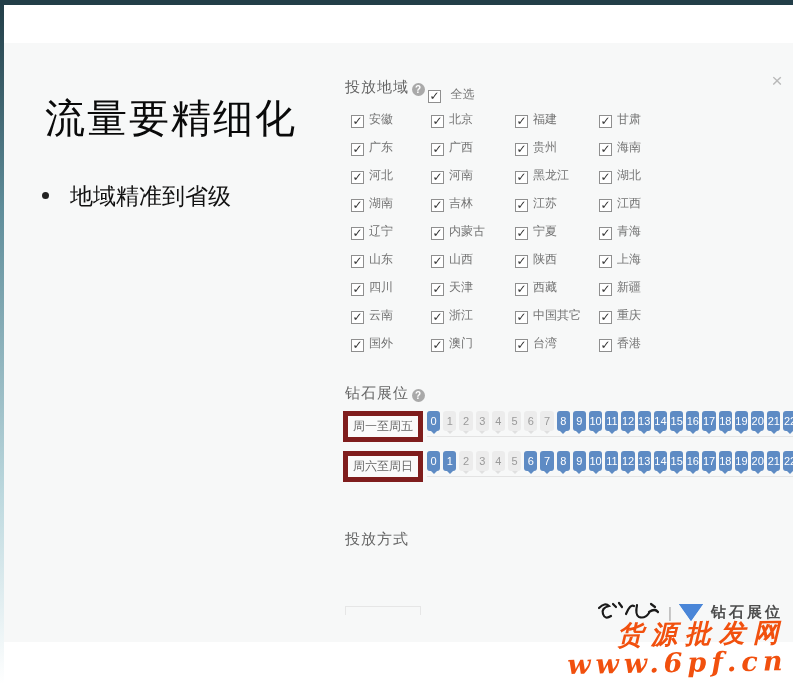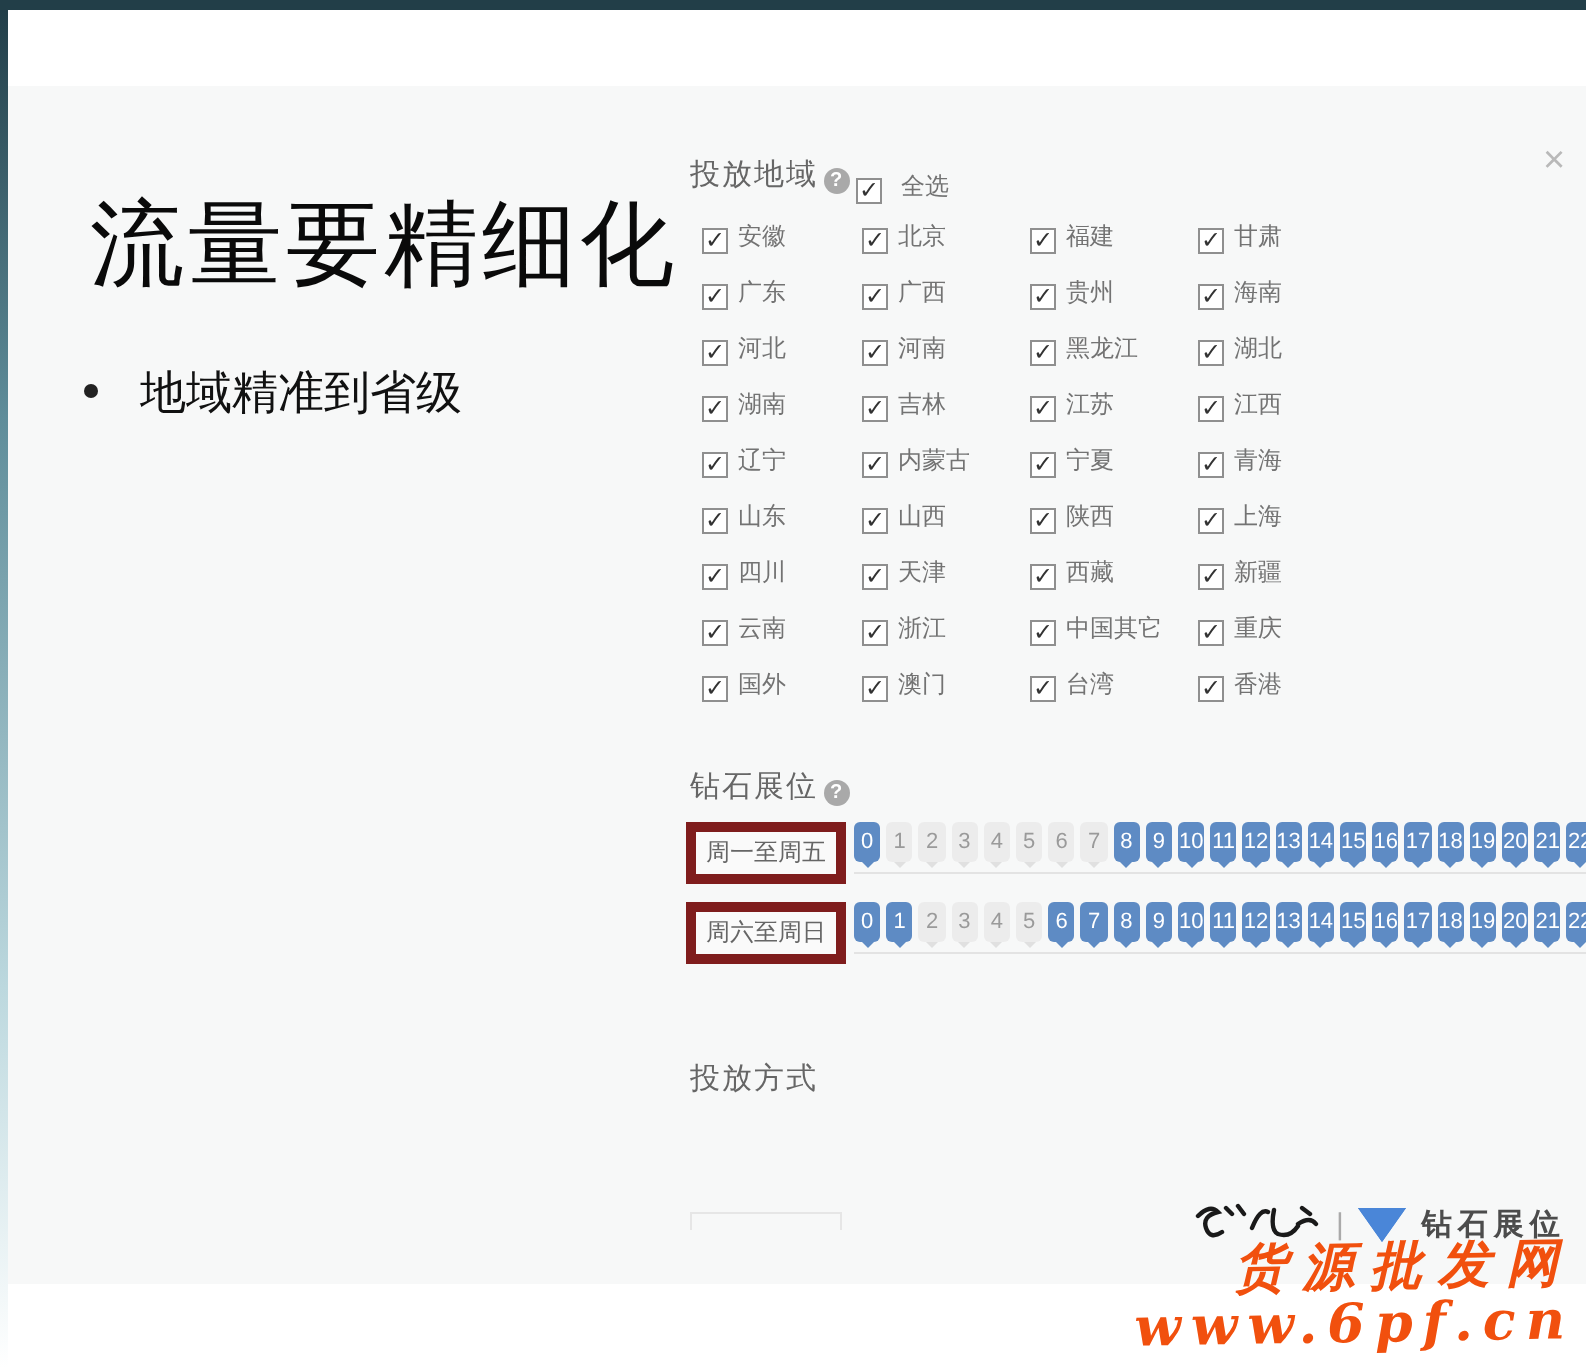--- a/index.html
+++ b/index.html
@@ -8,21 +8,21 @@
   .stage { position:relative; width:793px; height:684px; background:#ffffff; }
 
   .topbar { position:absolute; left:0; top:0; width:793px; height:5px; background:#223e48; }
   .left-strip { position:absolute; left:0; top:5px; width:4px; height:679px;
     background:linear-gradient(to bottom,#223e48 0%,#5f8d9a 30%,#bcd8de 72%,#ffffff 100%); }
 
   .slide { position:absolute; left:4px; top:43px; width:789px; height:599px; background:#f7f8f8; }
 
   
   .slide-title { position:absolute; left:41px; top:48px; font-family:"Liberation Serif","DejaVu Serif",serif;
-    font-size:47px; color:#0a0a0a; letter-spacing:2px; white-space:nowrap; }
+    font-size:40px; color:#0a0a0a; letter-spacing:2px; white-space:nowrap; }
   ul.bullets { position:absolute; left:36px; top:138px; list-style:none; }
   ul.bullets li { position:relative; padding-left:30px; margin-bottom:52px;
     font-family:"Liberation Serif","DejaVu Serif",serif; font-size:23px; color:#111; white-space:nowrap; }
   ul.bullets li::before { content:''; position:absolute; left:2px; top:11px; width:7px; height:7px;
     border-radius:50%; background:#222; }
 
   
   .close-x { position:absolute; left:762px; top:27px; width:22px; height:22px; text-align:center;
     font-size:19px; line-height:22px; color:#b9b9b9; cursor:default; }
   .sec-head { position:absolute; font-size:15px; color:#666; letter-spacing:1px; white-space:nowrap; }

